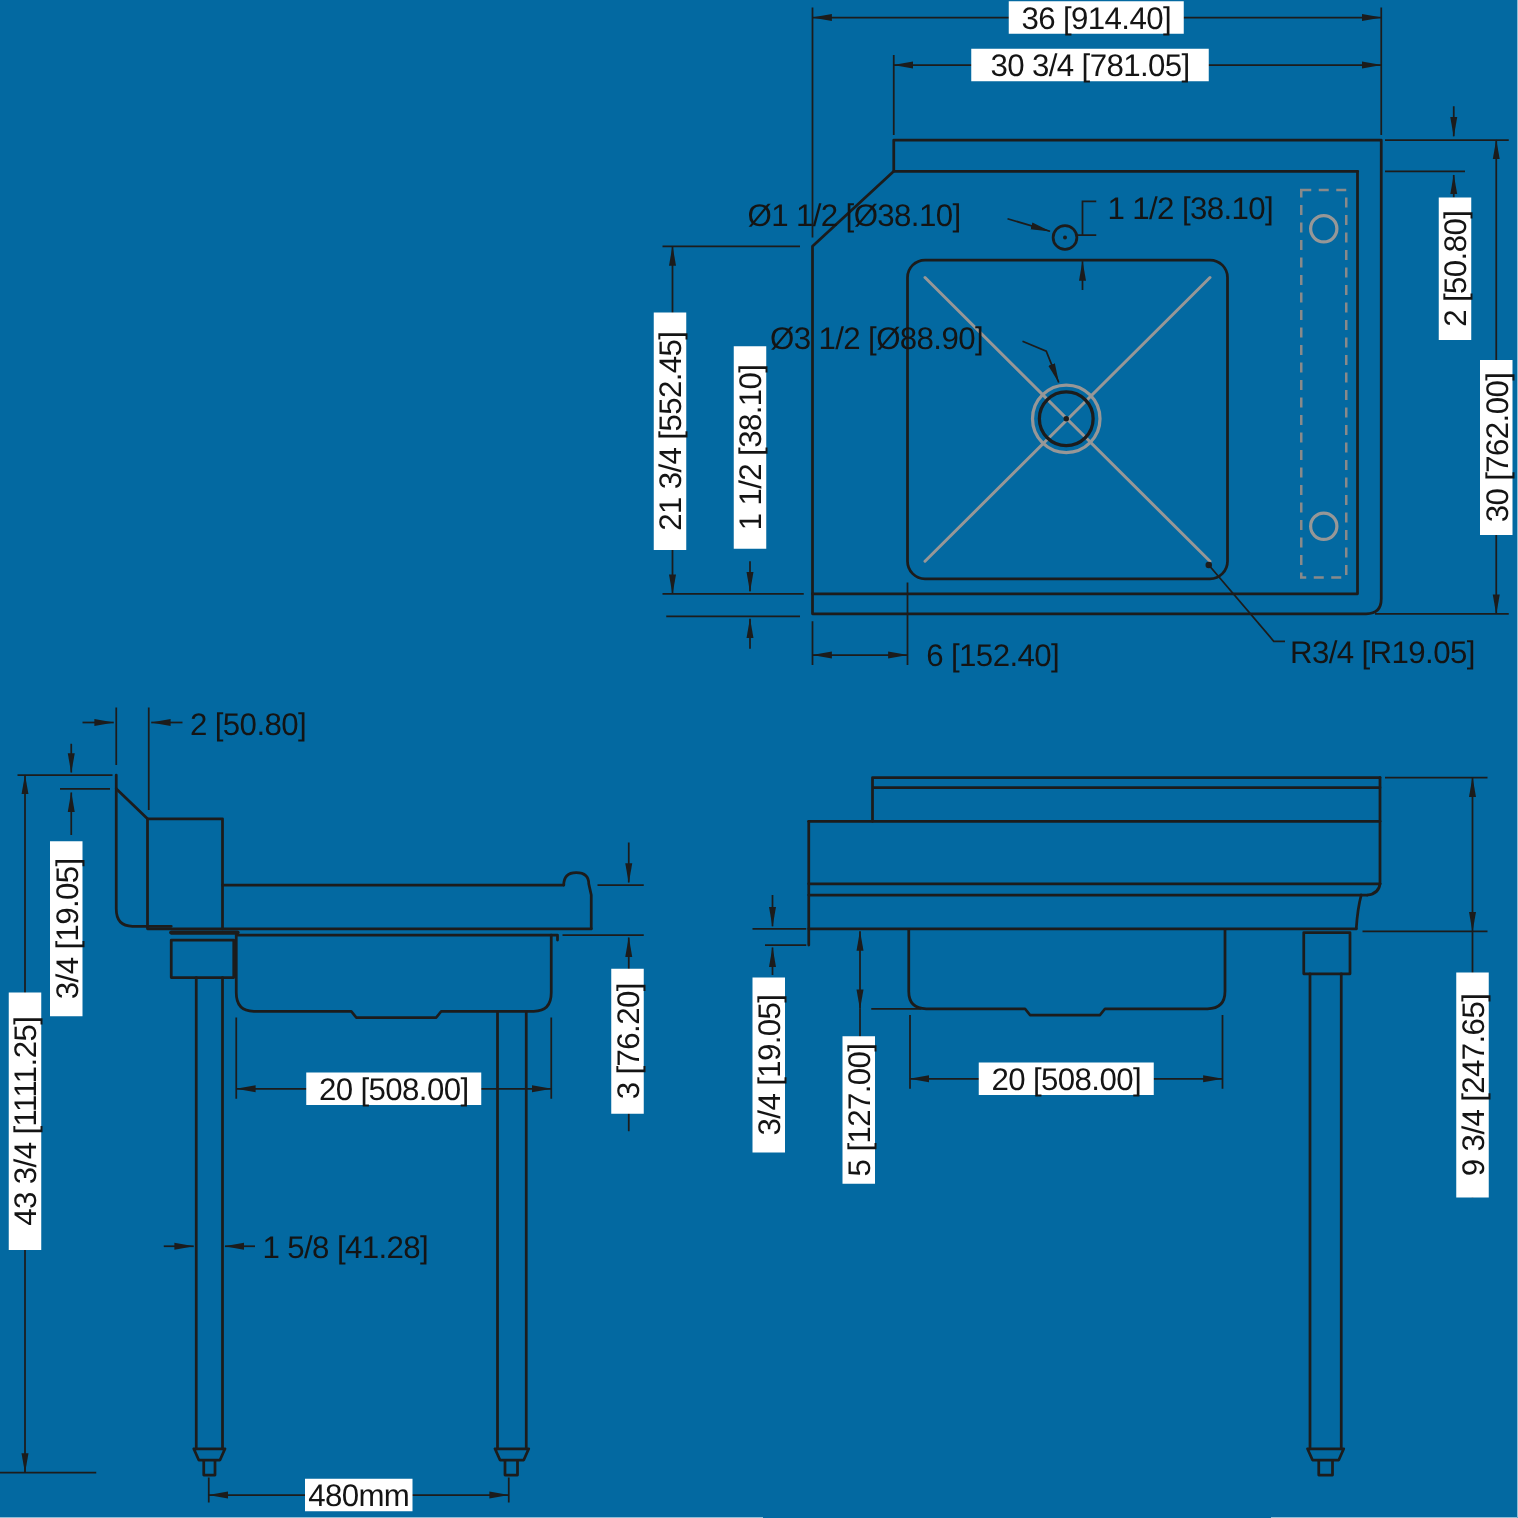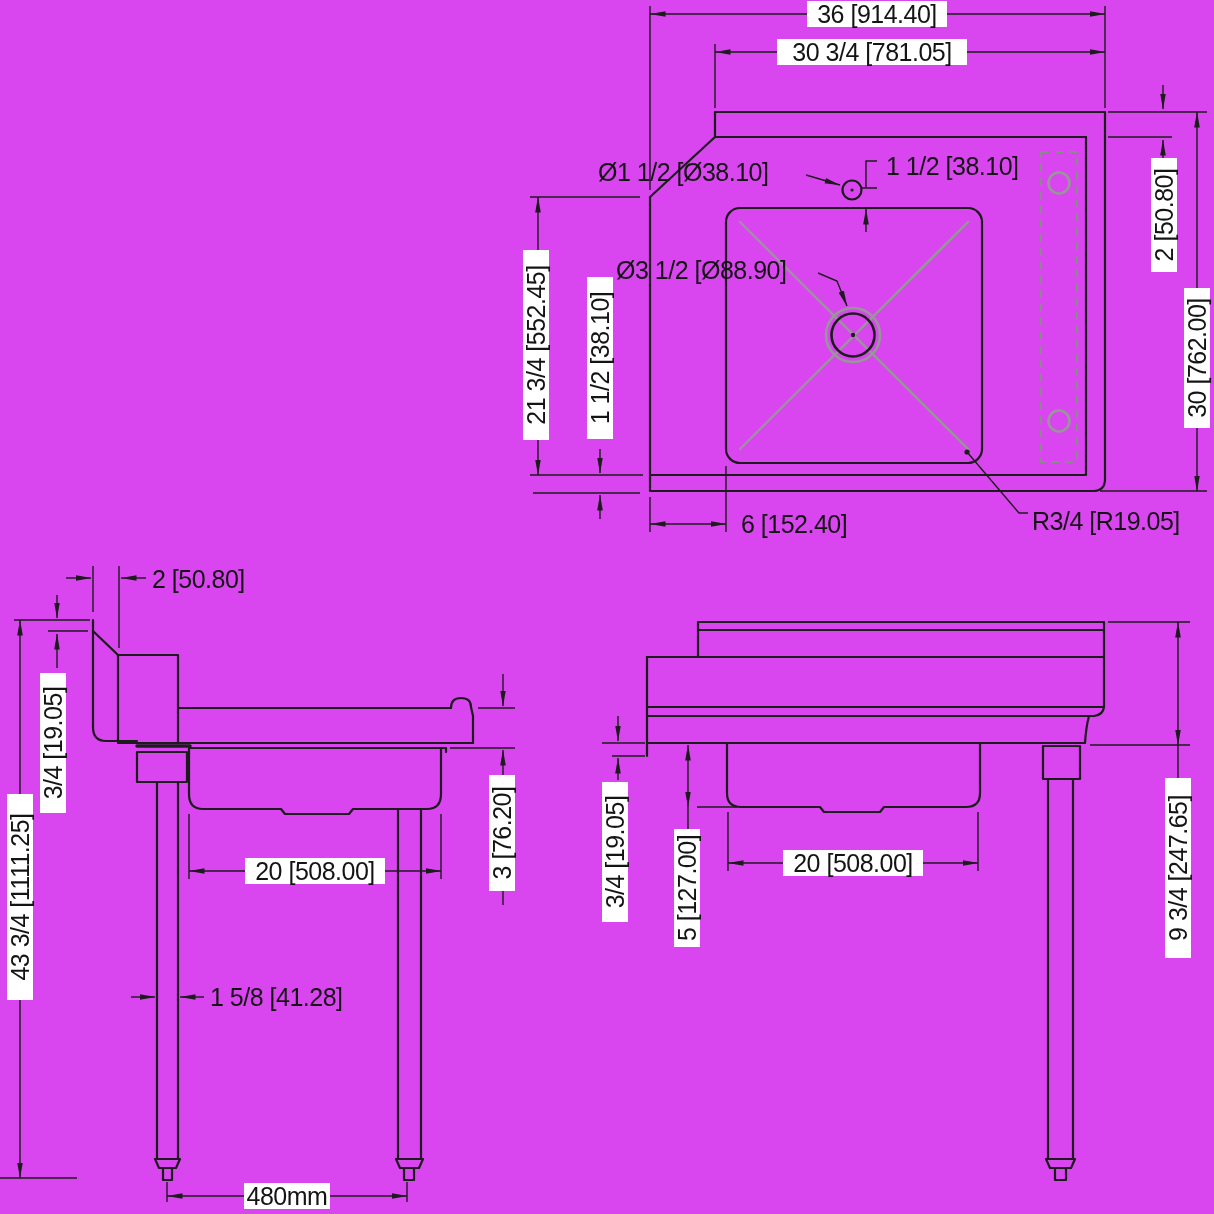--- a/index.html
+++ b/index.html
@@ -1,16 +1,16 @@
 <!DOCTYPE html>
 <html><head>
 <meta charset="utf-8">
 <style>
   html,body{margin:0;padding:0;background:#ffffff;}
-  .stage{width:1214px;height:1214px;position:relative;background:#d946ef;overflow:hidden;}
+  .stage{width:1214px;height:1214px;position:relative;background:#0369a1;overflow:hidden;}
   svg{display:block;}
   .obj{stroke:#1c1c1c;stroke-width:2.2;fill:none;stroke-linecap:round;stroke-linejoin:round;}
   .objthick{stroke:#1c1c1c;stroke-width:3.4;fill:none;stroke-linecap:round;}
   .thin{stroke:#1c1c1c;stroke-width:1.4;fill:none;}
   .grayline{stroke:#979797;stroke-width:2.4;fill:none;stroke-linecap:round;}
   .graycirc{stroke:#979797;stroke-width:2.6;fill:none;}
   .dashrect{stroke:#8a8a8a;stroke-width:2;fill:none;stroke-dasharray:8 6;}
   .dimtext{font-family:"Liberation Sans",sans-serif;font-size:25px;fill:#141414;letter-spacing:-0.5px;}
   .bg{fill:#ffffff;stroke:none;}
   .dot{fill:#1c1c1c;stroke:none;}

